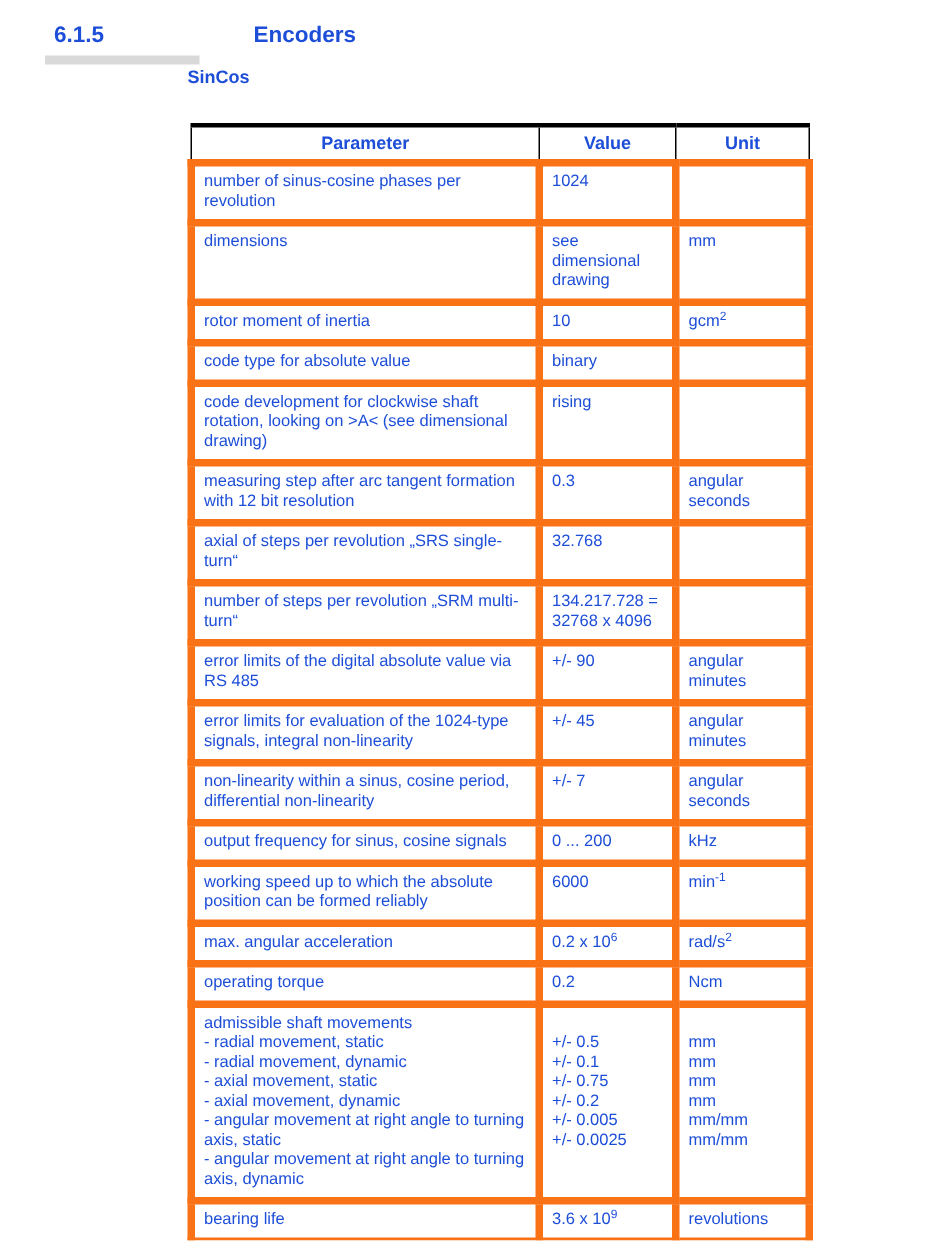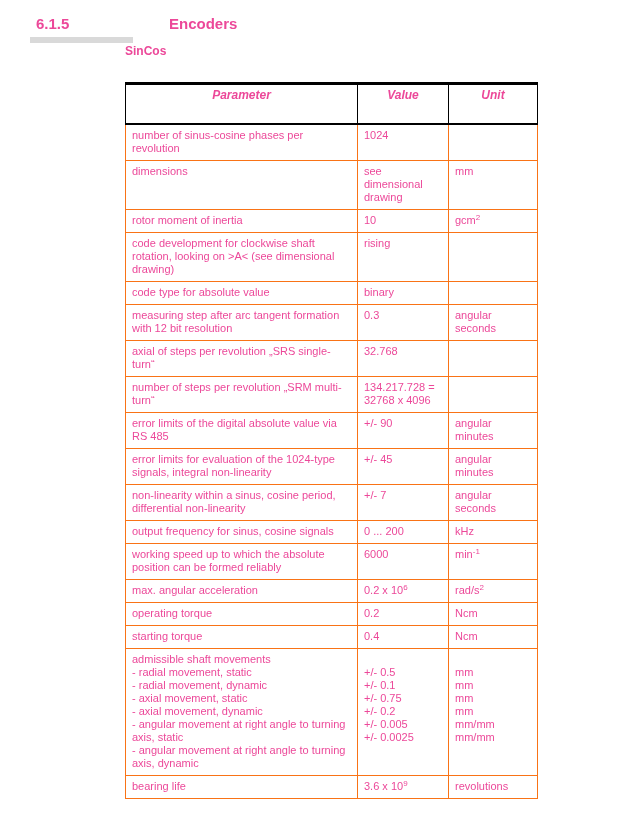--- a/index.html
+++ b/index.html
@@ -1,21 +1,21 @@
 <!DOCTYPE html>
 <html><head>
 <meta charset="utf-8">
 <style>
   html, body { margin: 0; padding: 0; background: #ffffff; }
   .page {
     position: relative;
     width: 622px;
     height: 827px;
     background: #ffffff;
-    color: #ec4899;
+    color: #1d4ed8;
     font-family: "Liberation Sans", sans-serif;
     overflow: hidden;
   }
   .section-number {
     position: absolute; top: 15px; left: 36px;
     font-size: 15px; font-weight: bold;
   }
   .section-title {
     position: absolute; top: 15px; left: 125px;
     font-size: 15px; font-weight: bold; margin-left: 44px;
@@ -34,33 +34,32 @@
     width: 412px;
     border-collapse: collapse;
     table-layout: fixed;
     background: #ffffff;
   }
   table.spec col.c-param { width: 232px; }
   table.spec col.c-value { width: 91px; }
   table.spec col.c-unit  { width: 89px; }
   table.spec th {
     font-size: 12px; font-weight: bold; text-align: center;
-    padding: 3px 2px 21px 2px;
+    padding: 3px 2px 4px 2px;
     border-left: 1px solid #000000;
     border-right: 1px solid #000000;
     border-top: 3px solid #000000;
     border-bottom: 2px solid #000000;
     background: #ffffff;
-    font-style: italic;
   }
   table.spec td {
     font-size: 11px; line-height: 13px;
     vertical-align: top; text-align: left;
     padding: 4px 4px 5px 6px;
-    border: 1px solid #f97316;
+    border: 5px solid #f97316;
     background: #ffffff;
     word-wrap: break-word;
   }
   table.spec td .line { min-height: 13px; }
   table.spec sup { font-size: 8px; line-height: 0; vertical-align: 4px; }
 </style>
 </head>
 <body>
 
 <div class="page">
@@ -111,33 +110,33 @@
           </td>
           <td>
             <div class="line">10</div>
           </td>
           <td>
             <div class="line">gcm<sup>2</sup></div>
           </td>
         </tr>
         <tr>
           <td>
+            <div class="line">code type for absolute value</div>
+          </td>
+          <td>
+            <div class="line">binary</div>
+          </td>
+          <td></td>
+        </tr>
+        <tr>
+          <td>
             <div class="line">code development for clockwise shaft rotation, looking on &gt;A&lt; (see dimensional drawing)</div>
           </td>
           <td>
             <div class="line">rising</div>
-          </td>
-          <td></td>
-        </tr>
-        <tr>
-          <td>
-            <div class="line">code type for absolute value</div>
-          </td>
-          <td>
-            <div class="line">binary</div>
           </td>
           <td></td>
         </tr>
         <tr>
           <td>
             <div class="line">measuring step after arc tangent formation with 12 bit resolution</div>
           </td>
           <td>
             <div class="line">0.3</div>
           </td>
@@ -233,31 +232,20 @@
           <td>
             <div class="line">rad/s<sup>2</sup></div>
           </td>
         </tr>
         <tr>
           <td>
             <div class="line">operating torque</div>
           </td>
           <td>
             <div class="line">0.2</div>
-          </td>
-          <td>
-            <div class="line">Ncm</div>
-          </td>
-        </tr>
-        <tr>
-          <td>
-            <div class="line">starting torque</div>
-          </td>
-          <td>
-            <div class="line">0.4</div>
           </td>
           <td>
             <div class="line">Ncm</div>
           </td>
         </tr>
         <tr>
           <td>
             <div class="line">admissible shaft movements</div>
             <div class="line">- radial movement, static</div>
             <div class="line">- radial movement, dynamic</div>

